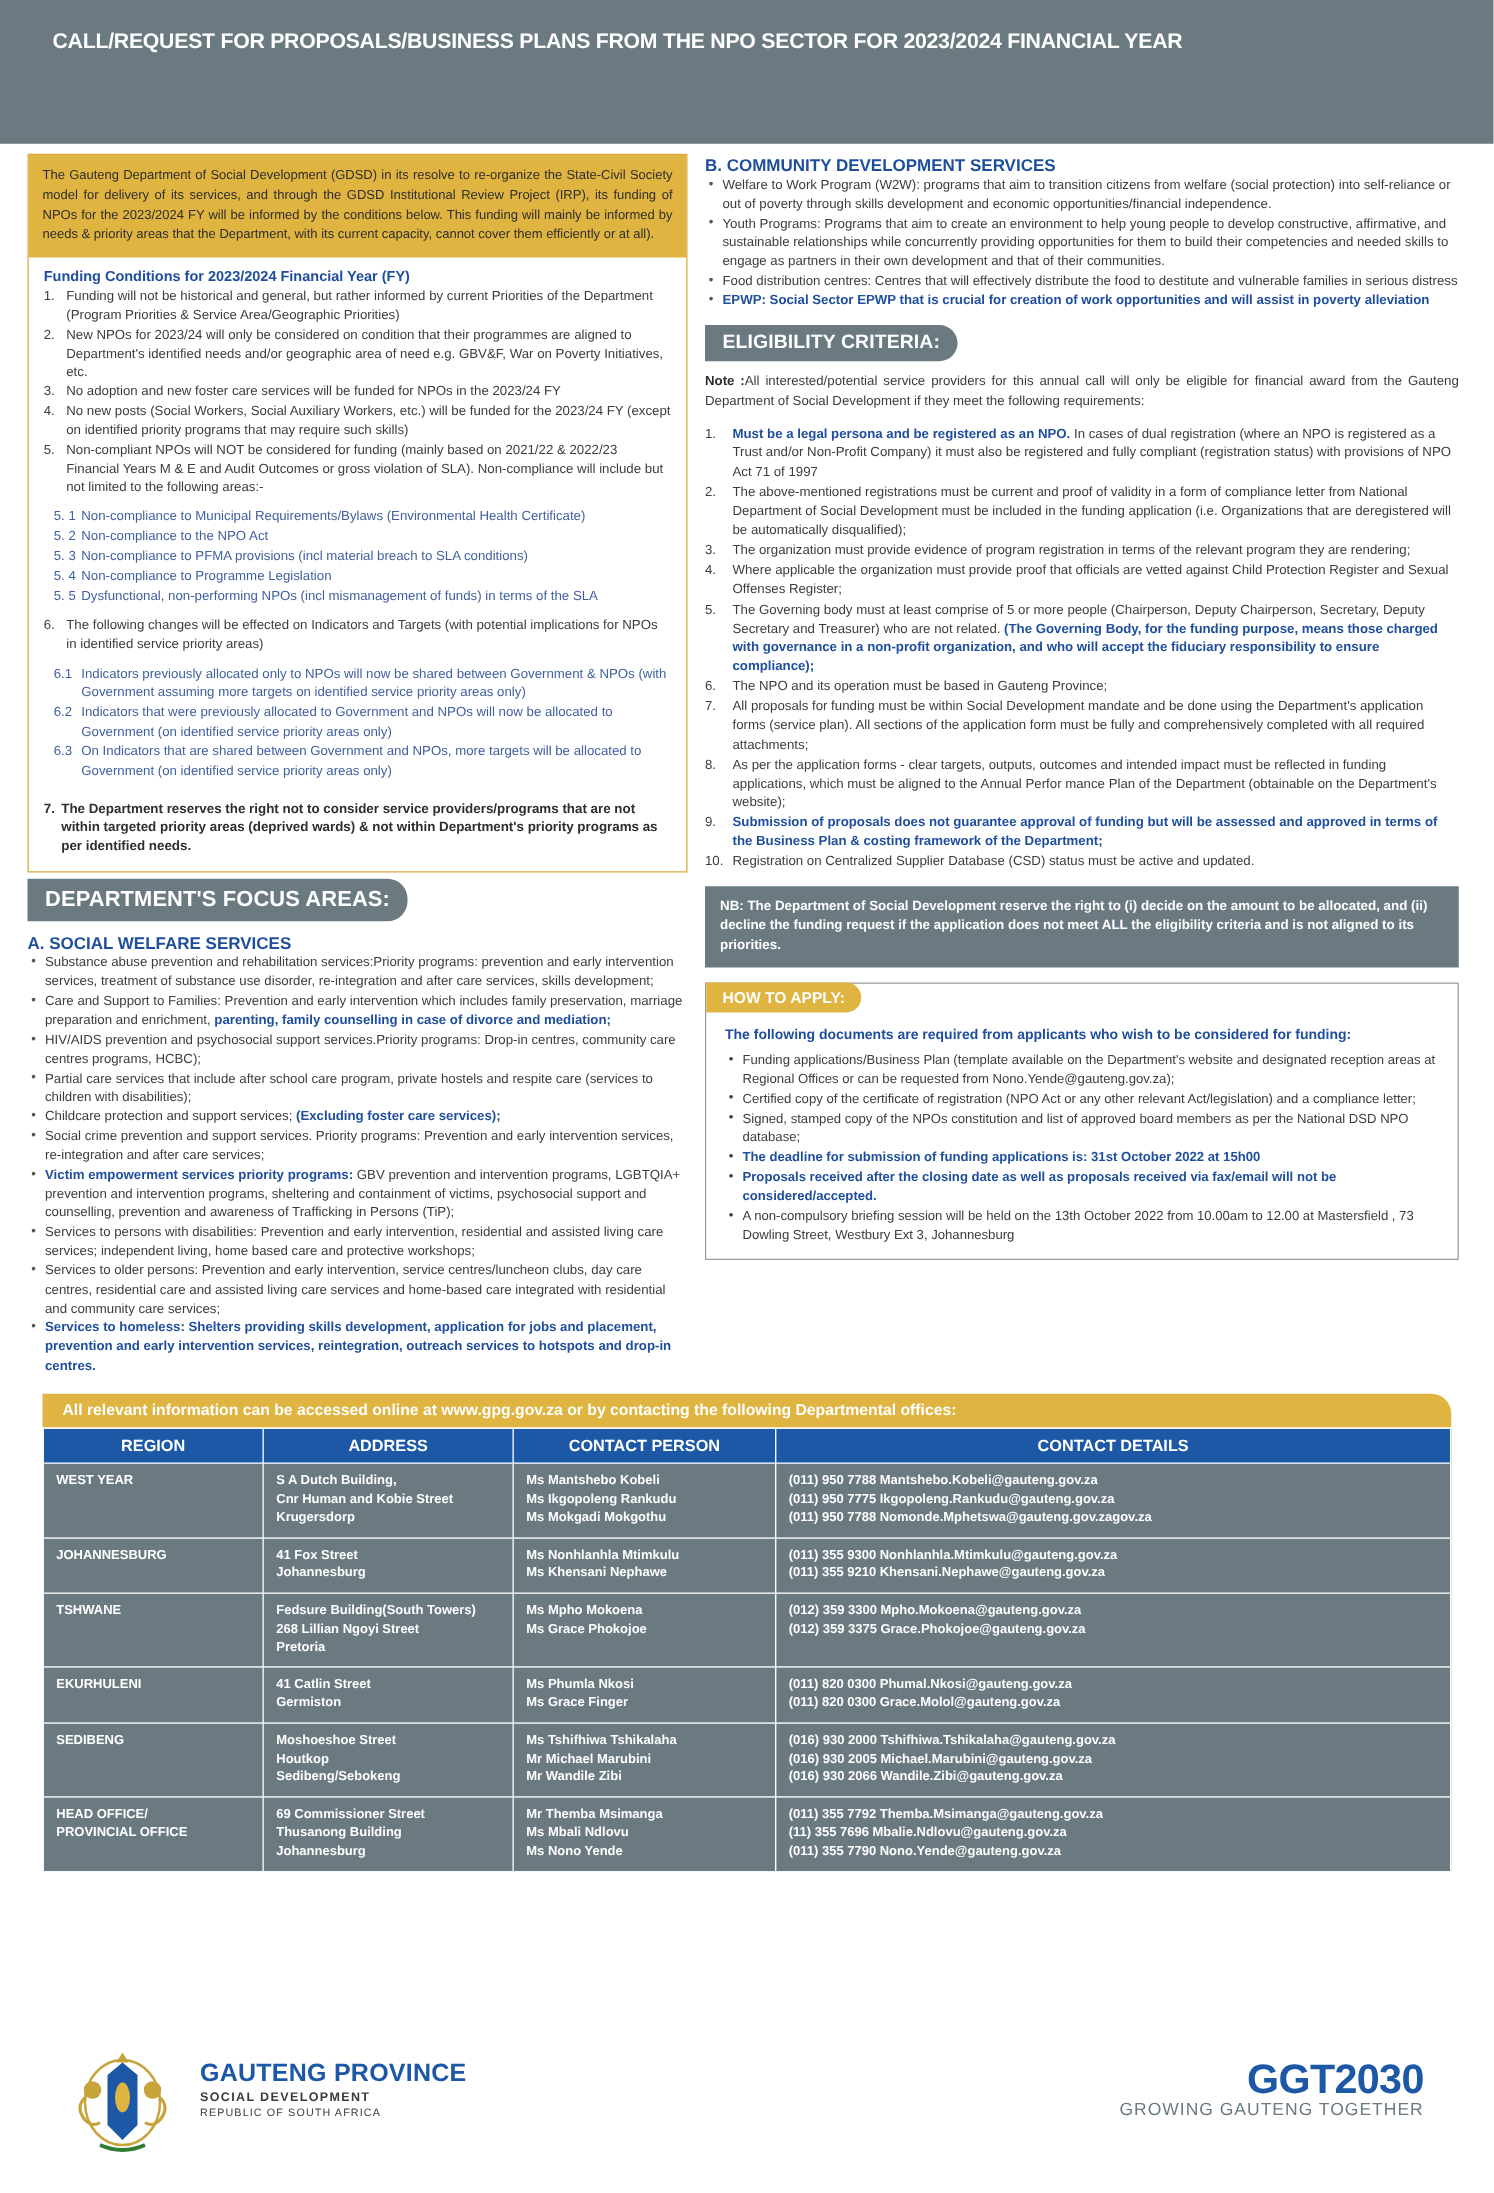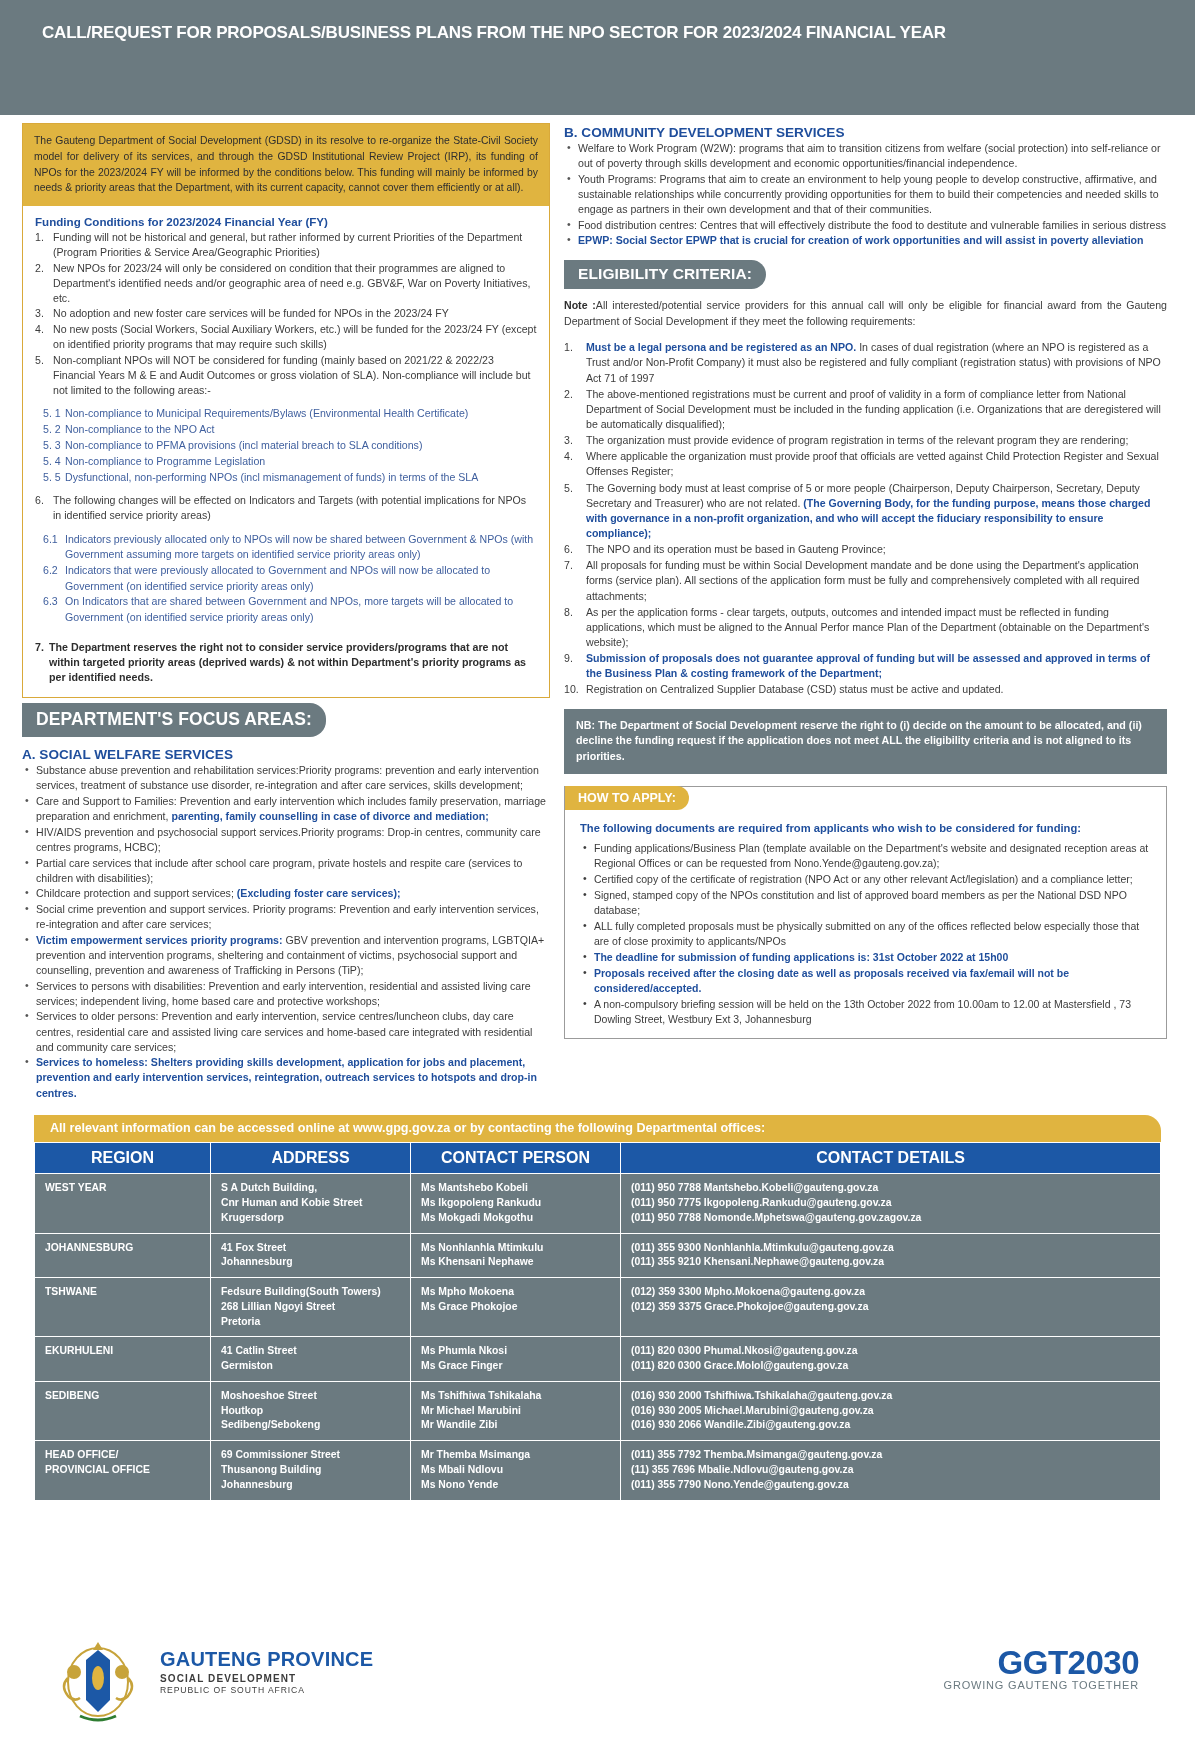--- a/index.html
+++ b/index.html
@@ -122,21 +122,21 @@
   ul.apply > li::before { content:"•"; position:absolute; left:3px; top:-1px; }
 
   
   .tbl-wrap { margin: 14px 34px 0 34px; }
   .tbl-banner {
     background:#e0b440; color:#fff; font-weight:bold; font-size:12.6px;
     padding: 6px 16px 7px 16px; border-radius: 0 16px 0 0;
   }
   table.contacts { width:100%; border-collapse: collapse; }
   table.contacts th {
-    background:#1c58a6; color:#fff; font-size:16px; font-weight:bold;
+    background:#1c58a6; color:#fff; font-size:13px; font-weight:bold;
     padding: 6px 4px; text-align:center; border:1px solid #ffffff;
   }
   table.contacts td {
     background:#6b7a80; color:#ffffff; font-size:10.4px; font-weight:bold;
     padding: 7px 10px; vertical-align: top; border:1px solid #ffffff;
     line-height: 1.42;
   }
   table.contacts td.c-region { width: 176px; }
   table.contacts td.c-addr { width: 200px; }
   table.contacts td.c-person { width: 210px; }
@@ -144,21 +144,21 @@
   
   .footer { position:absolute; left:0; bottom:0; width:1195px; height:140px; background:#fff; }
   .crest { position:absolute; left: 50px; top: 24px; }
   .gp-text { position:absolute; left: 160px; top: 34px; }
   .gp-text .t1 { color:#1c58a6; font-weight:bold; font-size:20px; letter-spacing:0.2px;}
   .gp-text .t2 { color:#3c3c3c; font-weight:bold; font-size:10px; letter-spacing:1.1px; margin-top:2px;}
   .gp-text .t3 { color:#3c3c3c; font-size:8.6px; letter-spacing:0.9px; margin-top:1px;}
   .ggt { position:absolute; right: 56px; top: 30px; text-align:right;}
   .ggt .g1 { font-size:33px; font-weight:bold; color:#6b7a80; letter-spacing:-0.5px;}
   .ggt .g1 span { color:#1c58a6; }
-  .ggt .g2 { font-size:11px; color:#6b7a80; letter-spacing:0.8px; margin-top:-3px;}
+  .ggt .g2 { font-size:14px; color:#6b7a80; letter-spacing:0.8px; margin-top:-3px;}
 </style>
 </head>
 <body>
 
 <div class="page">
 
   <div class="header">
     <h1>CALL/REQUEST FOR PROPOSALS/BUSINESS PLANS FROM THE NPO SECTOR FOR 2023/2024 FINANCIAL YEAR</h1>
   </div>
 
@@ -254,21 +254,20 @@
 
       <div class="nb-box">NB: The Department of Social Development reserve the right to (i) decide on the amount to be allocated, and (ii) decline the funding request if the application does not meet ALL the eligibility criteria and is not aligned to its priorities.</div>
 
       <div class="apply-box">
         <span class="gold-ribbon">HOW TO APPLY:</span>
         <div class="apply-intro">The following documents are required from applicants who wish to be considered for funding:</div>
         <ul class="apply" id="apply-list">
             <li><span>Funding applications/Business Plan (template available on the Department's website and designated reception areas at Regional Offices or can be requested from Nono.Yende@gauteng.gov.za);</span></li>
             <li><span>Certified copy of the certificate of registration (NPO Act or any other relevant Act/legislation) and a compliance letter;</span></li>
             <li><span>Signed, stamped copy of the NPOs constitution and list of approved board members as per the National DSD NPO database;</span></li>
-            <li><span>ALL fully completed proposals must be physically submitted on any of the offices reflected below especially those that are of close proximity to applicants/NPOs</span></li>
             <li><span class="hl">The deadline for submission of funding applications is: 31st October 2022 at 15h00</span></li>
             <li><span class="hl">Proposals received after the closing date as well as proposals received via fax/email will not be considered/accepted.</span></li>
             <li><span>A non-compulsory briefing session will be held on the 13th October 2022 from 10.00am to 12.00 at Mastersfield , 73 Dowling Street, Westbury Ext 3, Johannesburg</span></li>
           </ul>
       </div>
     </div>
   </div>
 
   <div class="tbl-wrap">
     <div class="tbl-banner">All relevant information can be accessed online at www.gpg.gov.za or by contacting the following Departmental offices:</div>

